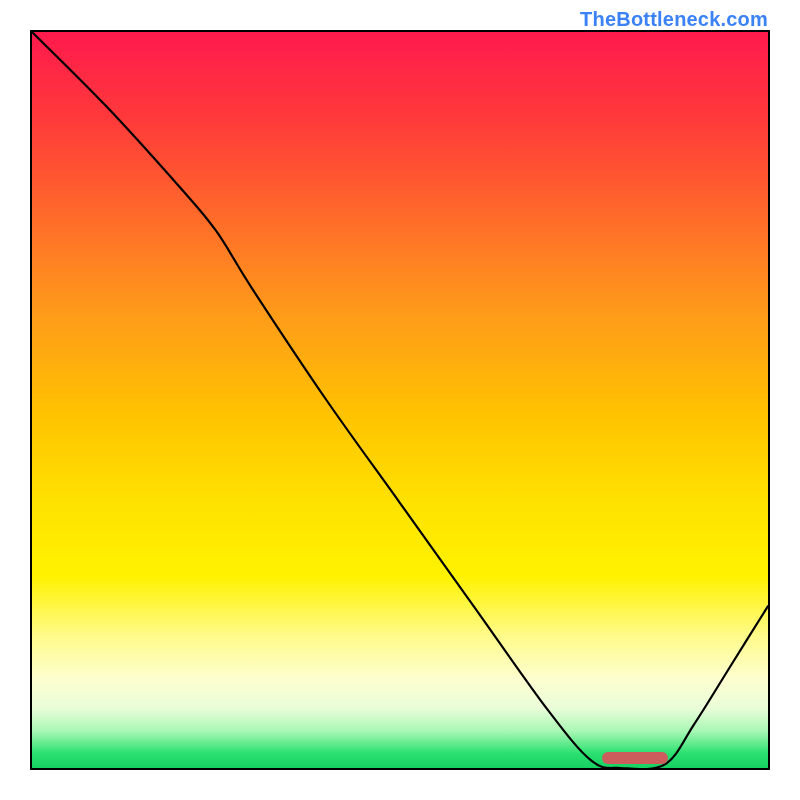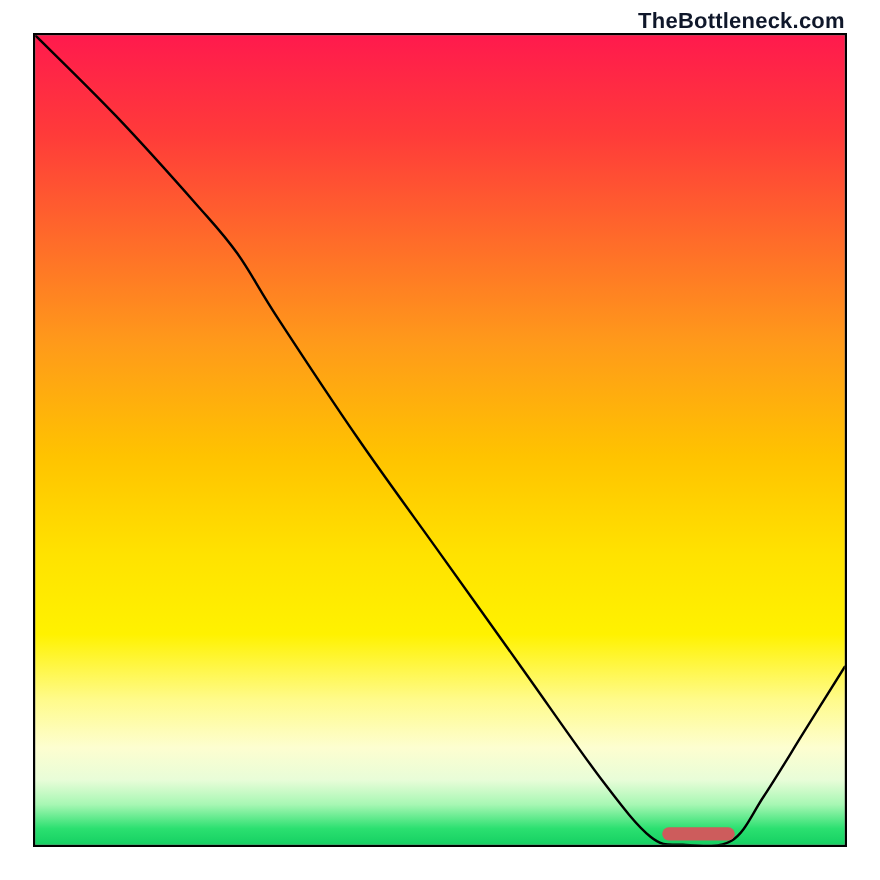--- a/index.html
+++ b/index.html
@@ -33,21 +33,21 @@
       #15d062 100%
     );
     overflow: hidden;
   }
   .watermark {
     position: absolute;
     top: 8px;
     right: 32px;
     font-size: 20px;
     font-weight: 600;
-    color: #0f172a;
+    color: #3b82f6;
     font-family: Arial, sans-serif;
     letter-spacing: 0.2px;
   }
   svg.curve {
     position: absolute;
     left: 0;
     top: 0;
     width: 100%;
     height: 100%;
     overflow: visible;

